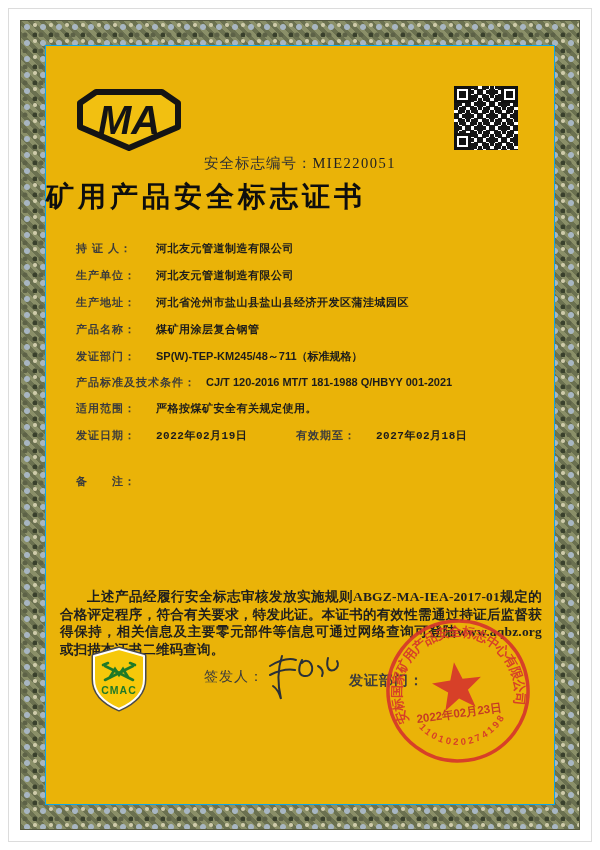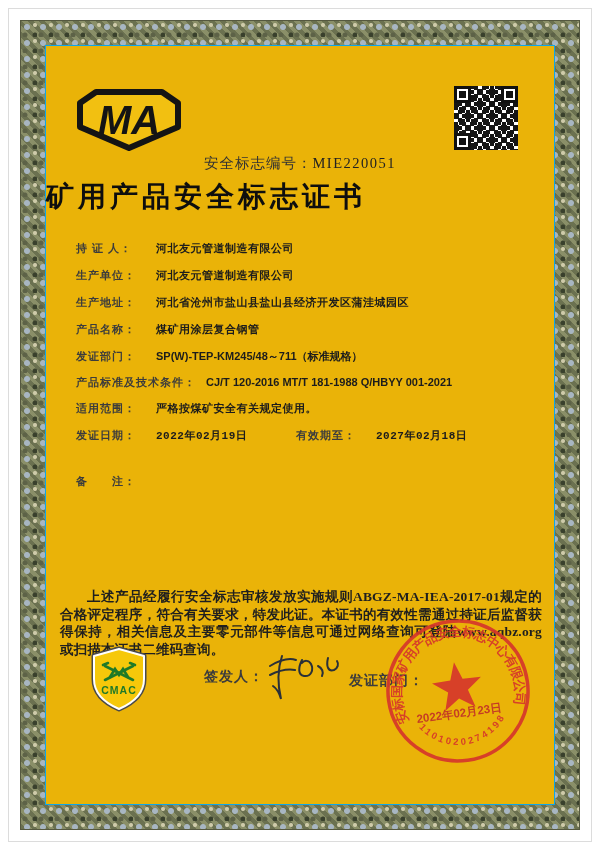--- a/index.html
+++ b/index.html
@@ -48,21 +48,21 @@
   .row.dates .flabel.second{flex:0 0 80px;margin-left:0;}
   .row.remark{margin-top:26px;}
 
   .statement{position:absolute;left:14px;right:12px;top:506px;
              font-family:"Liberation Serif",serif;font-weight:700;font-size:13.5px;
              line-height:17.5px;color:#1f1f1f;text-align:justify;text-indent:2em;
              letter-spacing:0.2px;margin-top:36px;}
 
   
   .cmac{position:absolute;left:43px;top:600px;width:60px;height:66px;}
-  .signer-label{position:absolute;left:158px;top:622px;font-size:14px;font-weight:700;color:#3c3c3c;letter-spacing:1px;}
+  .signer-label{position:absolute;left:158px;top:622px;font-size:14px;font-weight:400;color:#3c3c3c;letter-spacing:1px;}
   .signature{position:absolute;left:208px;top:596px;width:95px;height:65px;}
   .issuer-label{position:absolute;left:283px;top:626px;font-size:14px;font-weight:700;color:#3c3c3c;letter-spacing:1px;margin-left:20px;}
   .stamp{position:absolute;left:337px;top:570px;width:150px;height:150px;opacity:0.92;}
 </style>
 </head>
 <body>
 
 <div class="page">
   <div class="page-edge"></div>
   <div class="frame"></div>

